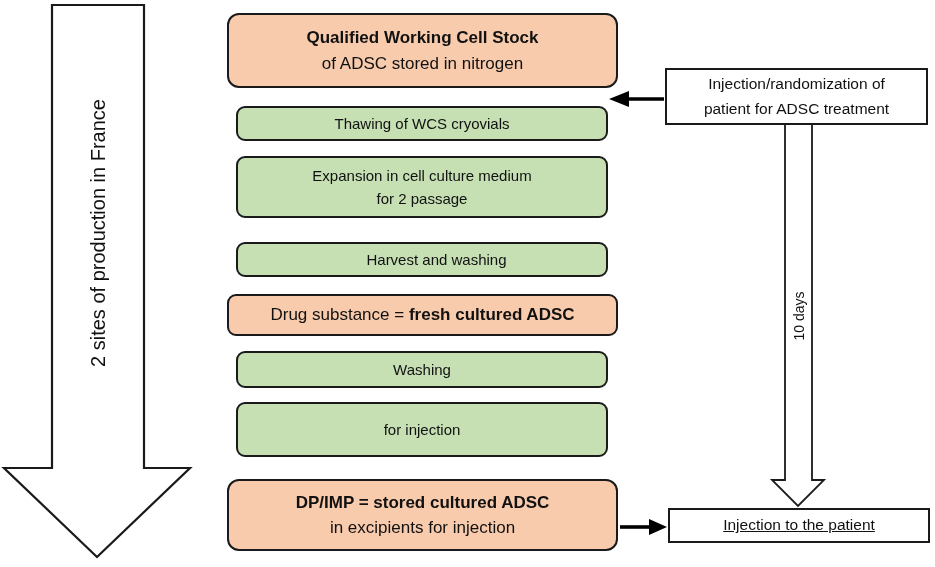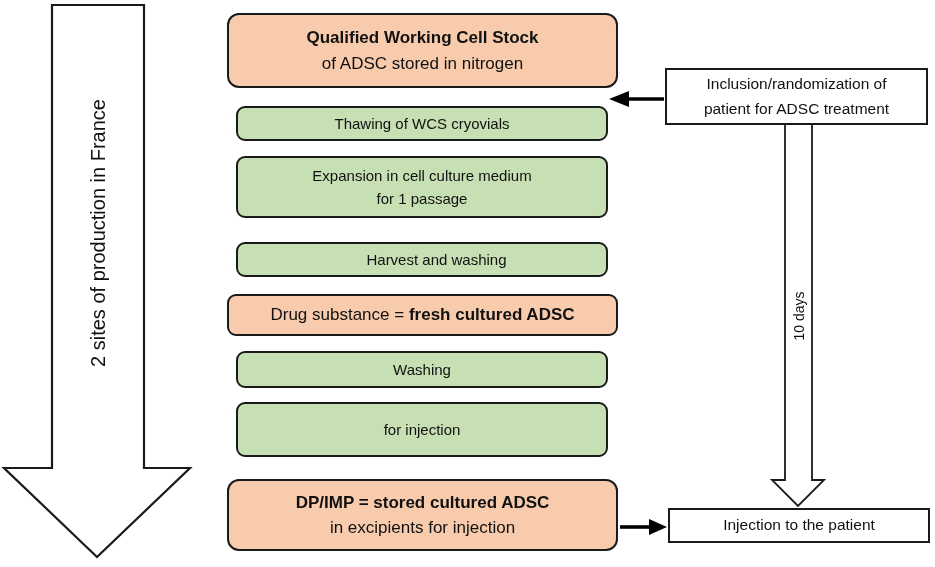--- a/index.html
+++ b/index.html
@@ -58,21 +58,21 @@
     <div class="b">Qualified Working Cell Stock</div>
     <div>of ADSC stored in nitrogen</div>
   </div>
 
   <div class="pbox green" style="left:236px; top:106px; width:372px; height:35px;">
     <div>Thawing of WCS cryovials</div>
   </div>
 
   <div class="pbox green" style="left:236px; top:156px; width:372px; height:62px;align-items:center;">
     <div>Expansion in cell culture medium</div>
-    <div>for 1 passage</div>
+    <div>for 2 passage</div>
   </div>
 
   <div class="pbox green" style="left:236px; top:242px; width:372px; height:35px;padding-left:29px;">
     <div>Harvest and washing</div>
   </div>
 
   <div class="pbox green" style="left:236px; top:351px; width:372px; height:37px;">
     <div>Washing</div>
   </div>
 
@@ -83,21 +83,21 @@
   <div class="pbox green" style="left:236px; top:402px; width:372px; height:55px;">
     <div>for injection</div>
   </div>
 
   <div class="pbox orange" style="left:227px; top:479px; width:391px; height:72px;">
     <div class="b">DP/IMP = stored cultured ADSC</div>
     <div>in excipients for injection</div>
   </div>
 
   <div class="whitebox" style="left:665px; top:68px; width:263px; height:57px;">
-    <div>Inclusion/randomization of</div>
+    <div>Injection/randomization of</div>
     <div>patient for ADSC treatment</div>
   </div>
 
-  <div class="whitebox" style="left:668px; top:508px; width:262px; height:35px;">
+  <div class="whitebox" style="left:668px; top:508px; width:262px; height:35px;text-decoration:underline;">
     <div>Injection to the patient</div>
   </div>
 
 </div>
 
 </body></html>

